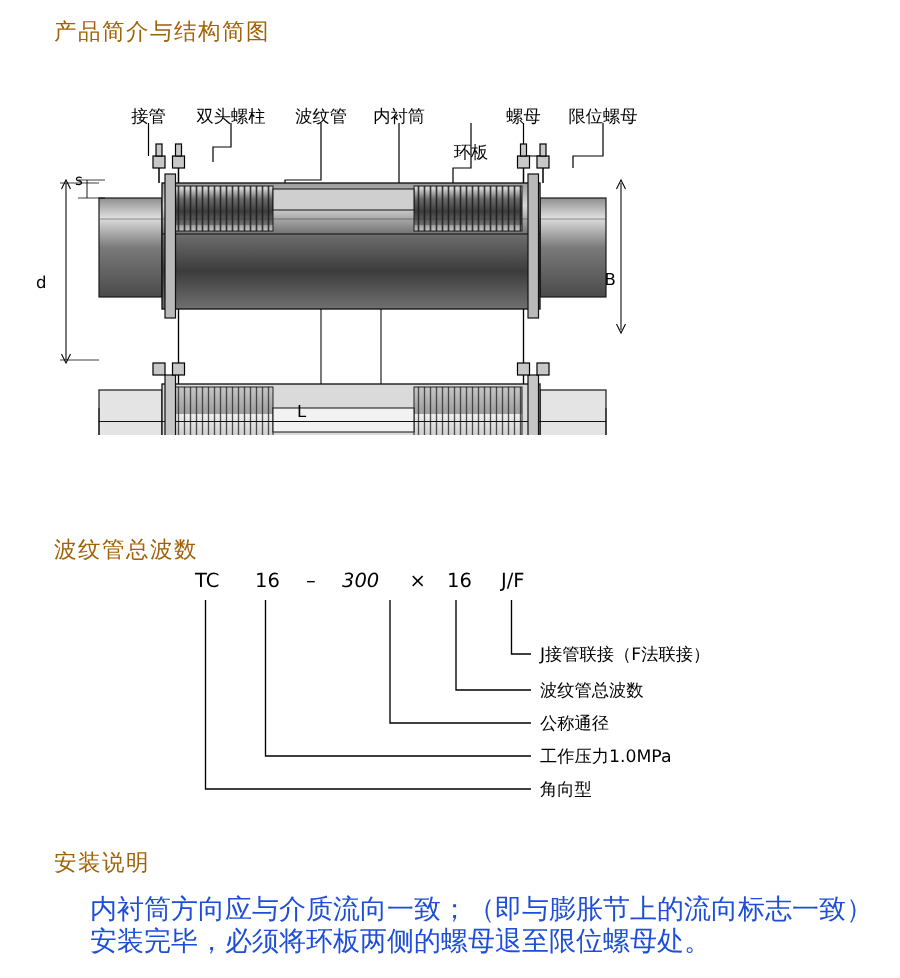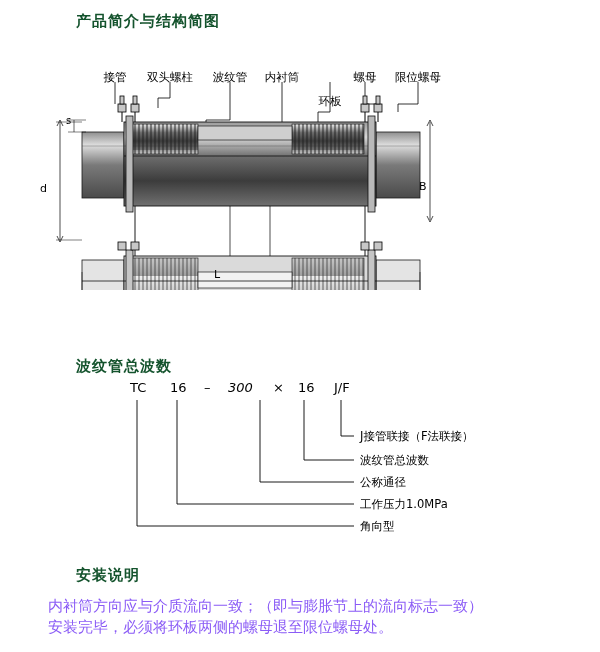--- a/index.html
+++ b/index.html
@@ -10,32 +10,31 @@
     color:#111;
     position:relative;
     overflow:hidden;
   }
   .page{position:relative;width:600px;height:652px;}
 
   
   .section-title{
     position:absolute;
     font-size:15px;
-    font-weight:bold;
-    color:#14532d;
+    font-weight:normal;
+    color:#a16207;
     letter-spacing:1px;
     white-space:nowrap;
-    margin-left:40px;
   }
   .title-1{left:36px;top:12px;}
   .title-2{left:36px;top:357px;}
   .title-3{left:36px;top:566px;}
 
   
-  .fig1{position:absolute;left:30px;top:60px;width:540px;height:230px;}
+  .fig1{position:absolute;left:14px;top:60px;width:540px;height:230px;}
 
   .callout-row{position:absolute;left:0;top:10px;width:540px;height:18px;}
   .callout{
     position:absolute;
     font-size:11.5px;
     color:#000;
     white-space:nowrap;
     transform:translateX(-50%);
   }
 
@@ -64,25 +63,25 @@
   .code-desc{
     position:absolute;
     font-size:11.5px;
     color:#000;
     white-space:nowrap;
   }
 
   
   .notes{
     position:absolute;
-    left:48px;top:596px;
+    left:60px;top:596px;
     width:520px;
-    font-size:15px;
+    font-size:18px;
     line-height:21px;
-    color:#8b5cf6;
+    color:#1d4ed8;
   }
   .note-line{white-space:nowrap;}
 </style>
 </head>
 <body>
 
 <div class="page">
 
   <div class="section-title title-1">产品简介与结构简图</div>
 

